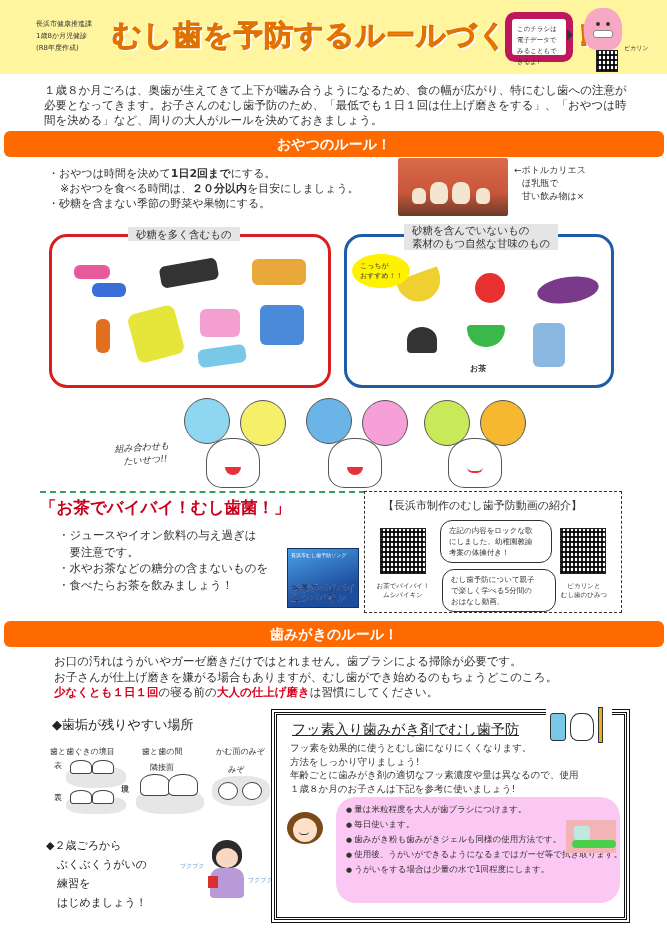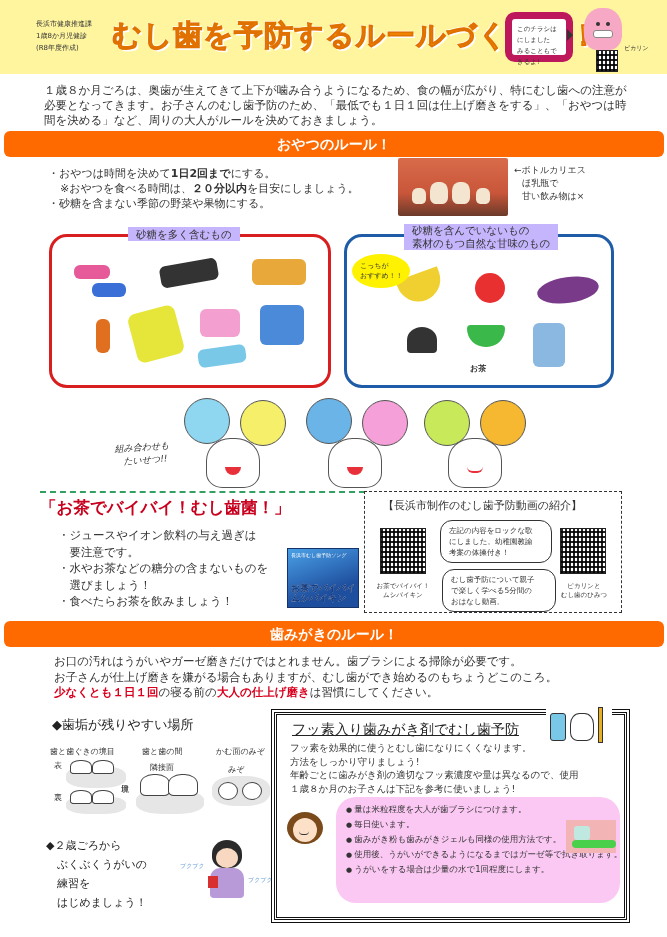--- a/index.html
+++ b/index.html
@@ -31,21 +31,21 @@
   
   .rules { left: 48px; top: 166px; font-size: 11px; line-height: 15px; color: #333; }
   .rules b { font-weight: bold; }
   .teeth-photo { left: 398px; top: 158px; width: 110px; height: 58px; background: linear-gradient(#d86b4a, #c9563a 60%, #6b3a2a); border-radius: 2px; overflow: hidden; }
   .tooth { position: absolute; bottom: 12px; width: 18px; height: 22px; background: #f3e5d0; border-radius: 40% 40% 30% 30%; }
   .caries-note { left: 514px; top: 164px; font-size: 9px; line-height: 13px; color: #333; }
 
   
   .box-red { left: 49px; top: 234px; width: 282px; height: 154px; border: 3px solid #d81e1e; border-radius: 18px; }
   .box-blue { left: 344px; top: 234px; width: 270px; height: 154px; border: 3px solid #1e5ca8; border-radius: 18px; }
-  .box-label { background: #c4b5fd; font-size: 10.5px; line-height: 14px; color: #333; padding: 0 8px; }
+  .box-label { background: #e5e5e5; font-size: 10.5px; line-height: 14px; color: #333; padding: 0 8px; }
   .item { position: absolute; border-radius: 6px; }
   .recommend { left: 352px; top: 254px; width: 58px; height: 34px; background: #fff200; border-radius: 50%; font-size: 7px; line-height: 10px; color: #333; padding: 7px 0 0 8px; }
 
   
   .combo-text { left: 115px; top: 441px; font-size: 9px; line-height: 13px; color: #333; font-style: italic; transform: rotate(-4deg); }
   .balloon { position: absolute; width: 46px; height: 46px; border-radius: 50%; border: 1px solid #555; }
   .mini-tooth { position: absolute; width: 54px; height: 50px; background: #fff; border: 1.5px solid #555; border-radius: 45% 45% 30% 30%; }
   .mini-mouth { position: absolute; left: 18px; top: 28px; width: 16px; height: 8px; background: #e8303a; border-radius: 0 0 10px 10px; }
 
   
@@ -90,21 +90,21 @@
 
 <div class="abs header"></div>
 <div class="abs org">
   <div>長浜市健康推進課</div>
   <div>1歳8か月児健診</div>
   <div>(R8年度作成)</div>
 </div>
 <div class="abs main-title">むし歯を予防するルールづくりを！</div>
 <div class="abs bubble">
   <div>このチラシは</div>
-  <div>にしました</div>
+  <div>電子データで</div>
   <div>みることもできるよ!</div>
 </div>
 <div class="abs mascot">
   <div class="mascot-eye" style="position:absolute;left:12px;top:14px"></div>
   <div class="mascot-eye" style="position:absolute;left:22px;top:14px"></div>
   <div style="position:absolute;left:9px;top:22px;width:20px;height:8px;background:#fff;border:1px solid #888;border-radius:3px"></div>
 </div>
 <div class="abs mascot-name">ピカリン</div>
 <div class="abs qr qr-small"></div>
 
@@ -180,21 +180,20 @@
 <div class="mini-tooth" style="left:448px;top:438px">
     <div class="mini-mouth" style="background:none;border-bottom:2px solid #e8303a;height:6px"></div>
   </div>
 
 <div class="abs dash-top"></div>
 <div class="abs ocha-title">「お茶でバイバイ！むし歯菌！」</div>
 <div class="abs ocha-list">
   <div>・ジュースやイオン飲料の与え過ぎは</div>
   <div>　要注意です。</div>
   <div>・水やお茶などの糖分の含まないものを</div>
-  <div>　選びましょう！</div>
   <div>・食べたらお茶を飲みましょう！</div>
 </div>
 <div class="abs song-thumb">
   <div class="t1">長浜市むし歯予防ソング</div>
   <div class="t2">
     <div>お茶でバイバイ</div>
     <div>ムシバイキン</div>
   </div>
 </div>
 

